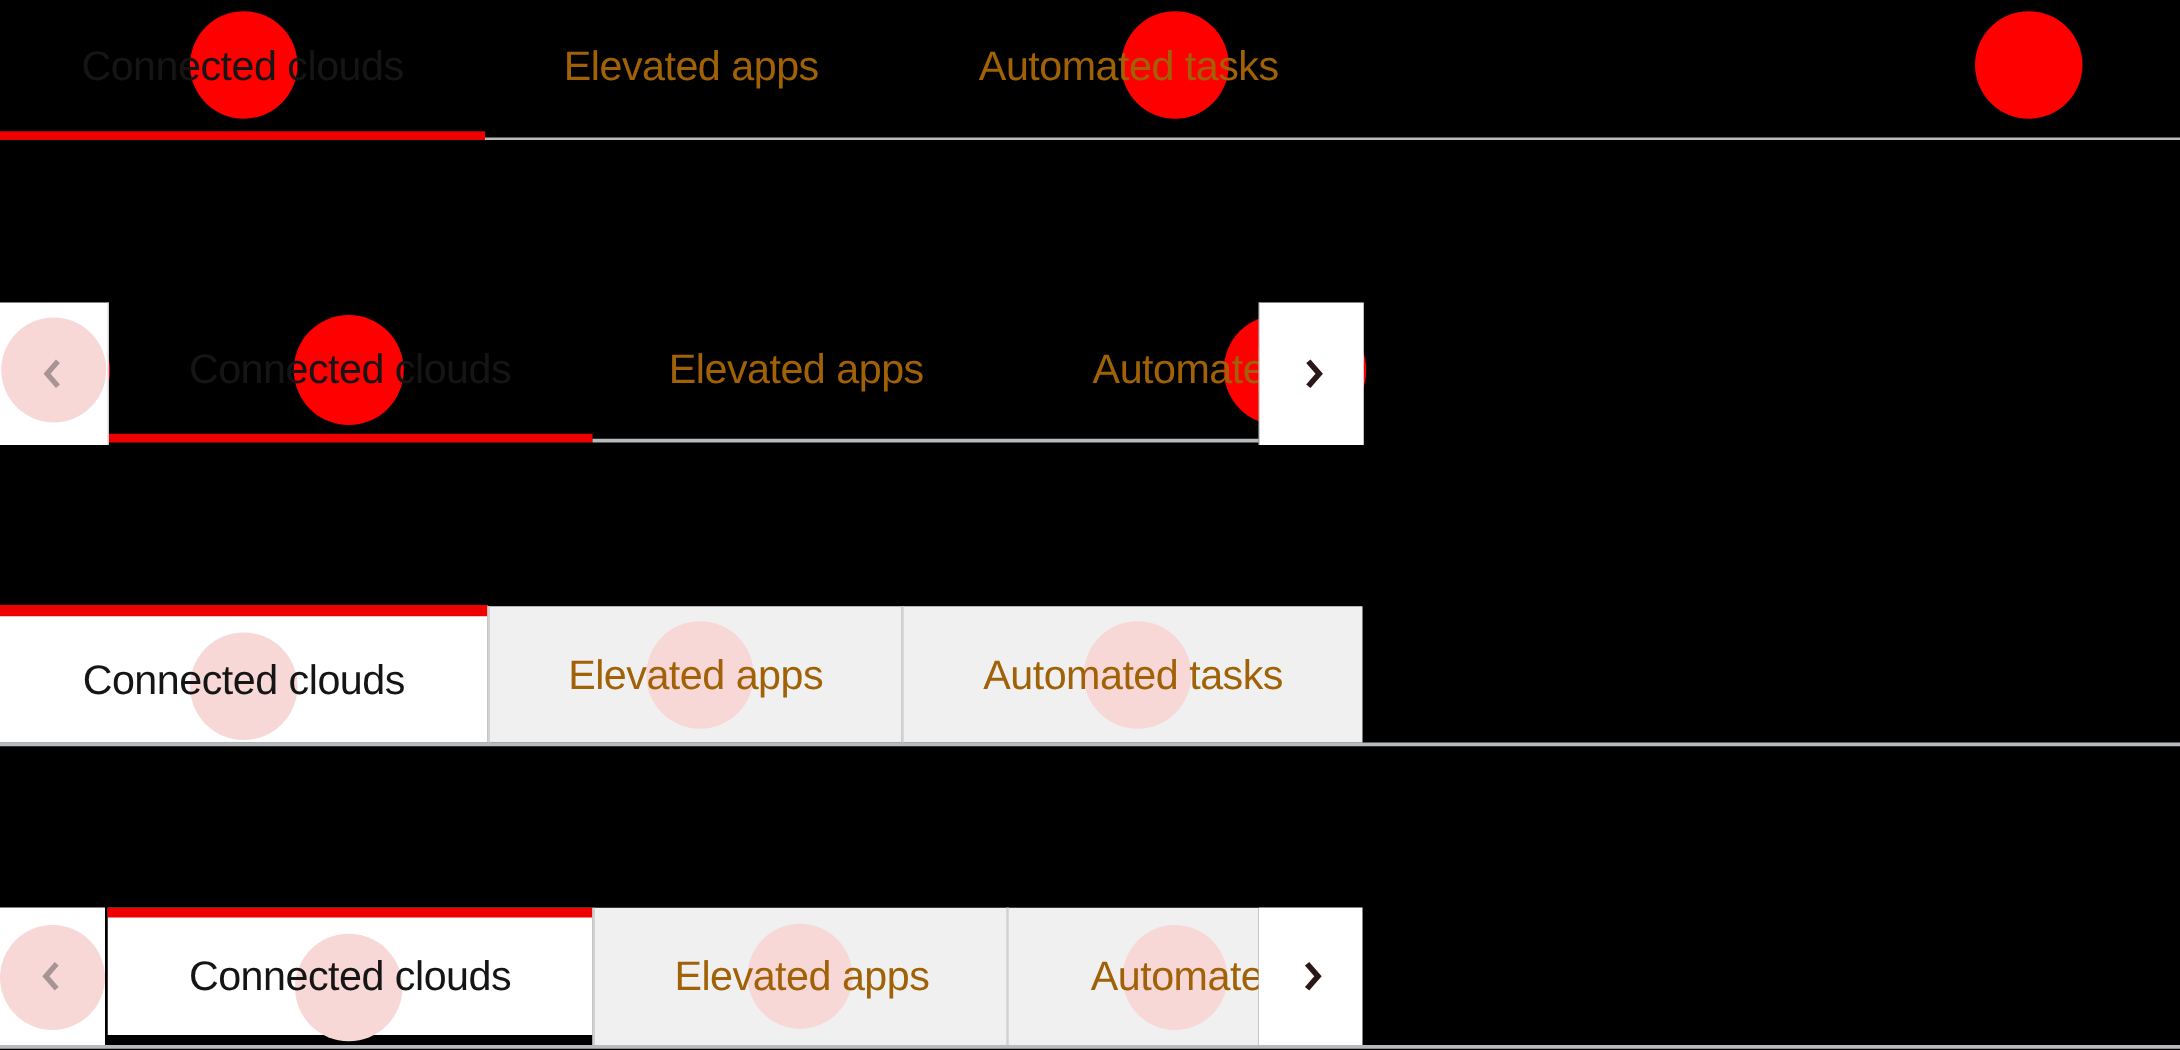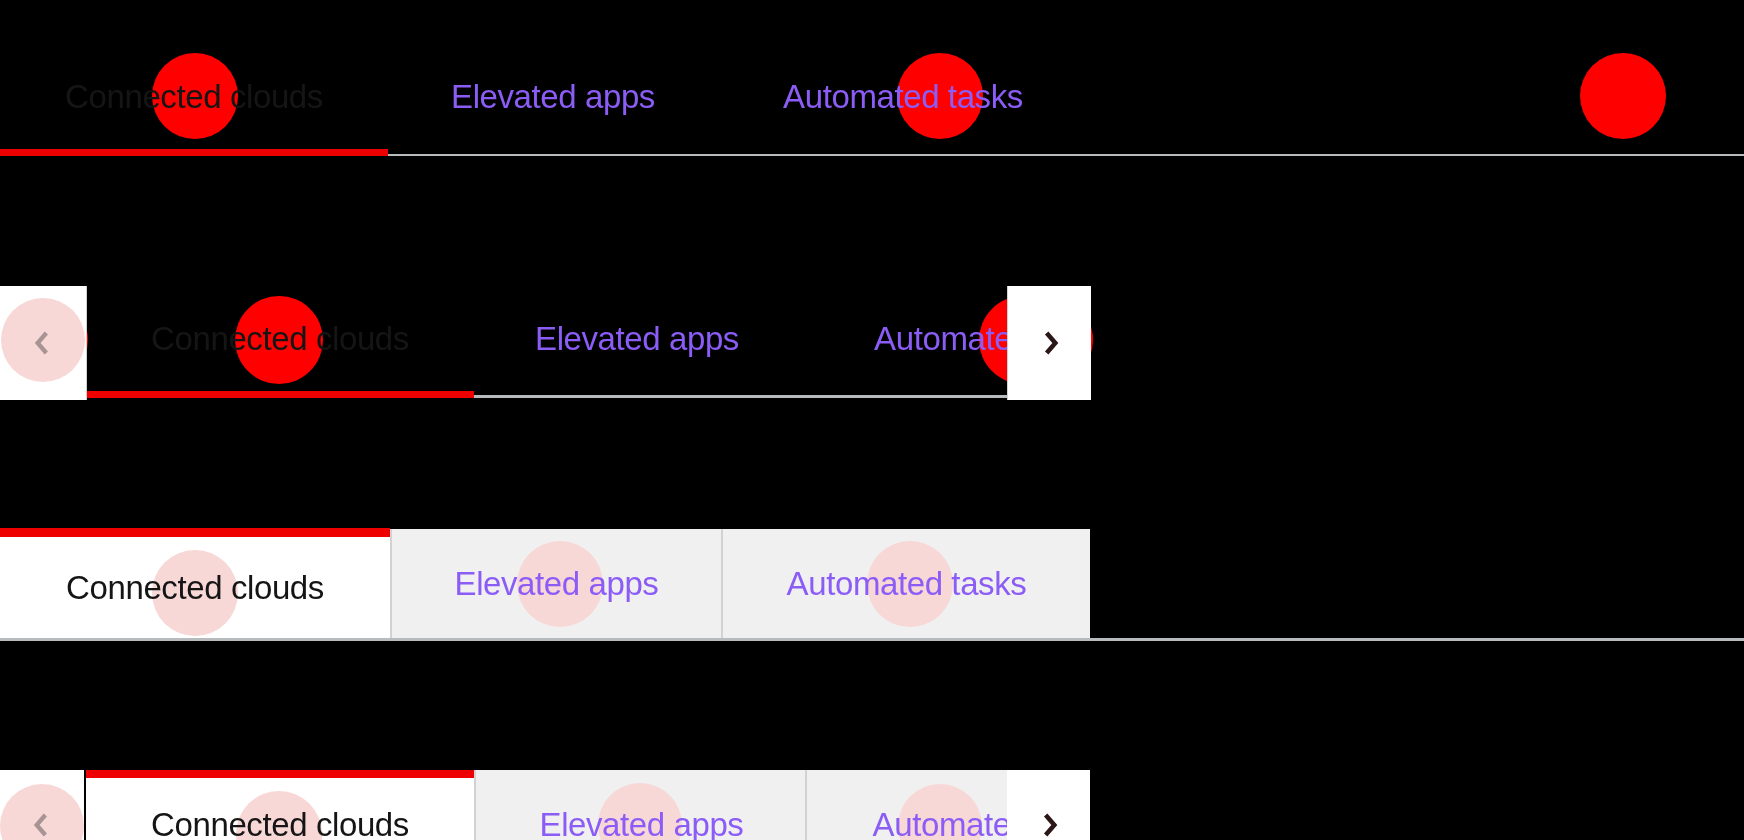--- a/index.html
+++ b/index.html
@@ -1,21 +1,21 @@
 <!DOCTYPE html>
 <html><head>
 <meta charset="utf-8">
 <style>
   html,body{margin:0;padding:0;background:#000;}
   body{width:1744px;height:840px;position:relative;overflow:hidden;
        font-family:"Liberation Sans",sans-serif;}
-  .row{position:absolute;left:0;width:1411px;margin-top:44px;}
+  .row{position:absolute;left:0;width:1411px;}
   .tab-label{font-size:33px;letter-spacing:-0.4px;white-space:nowrap;position:relative;z-index:3;}
   .t-active{color:#151515;}
-  .t-inactive{color:#8b5cf6;}
+  .t-inactive{color:#a16207;}
   .tab{position:absolute;display:flex;align-items:center;justify-content:center;}
   .circle{position:absolute;border-radius:50%;z-index:2;}
   .c-red{background:#ff0000;}
   .hline{position:absolute;}
   .red-bar{background:#ee0000;}
   .gray-line{background:#b8bbbe;}
   .scroll-btn{position:absolute;background:#ffffff;display:flex;align-items:center;justify-content:center;z-index:4;}
   .peek{position:absolute;border-radius:50%;background:#ff0000;z-index:1;}
   .chev{position:relative;z-index:6;display:block;}
   .chev-disabled{color:#a89494;}

